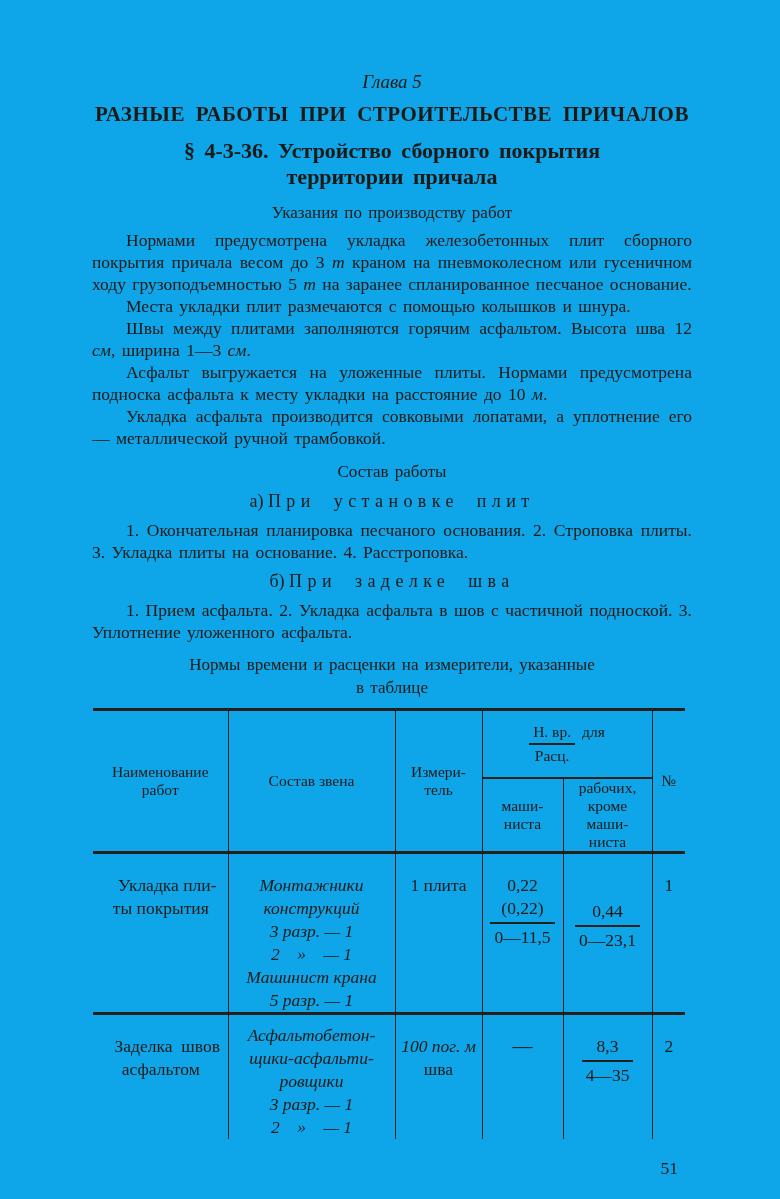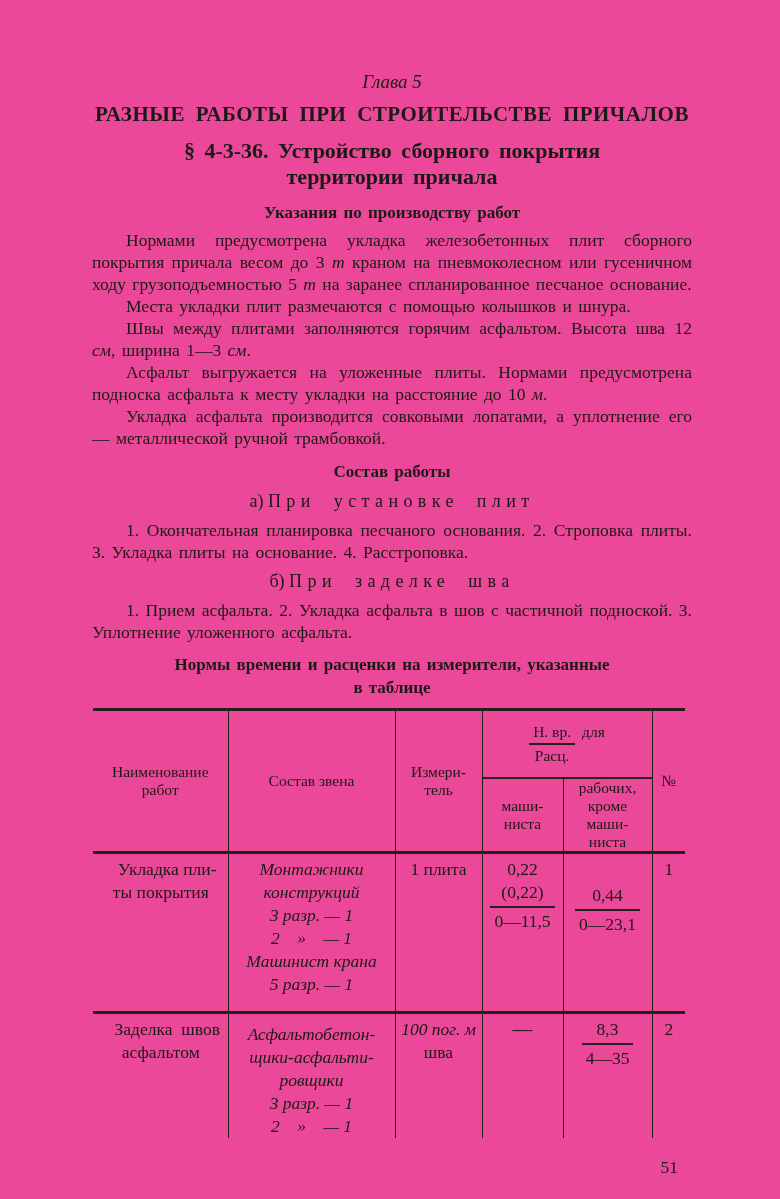--- a/index.html
+++ b/index.html
@@ -1,21 +1,21 @@
 <!DOCTYPE html>
 <html><head>
 <meta charset="utf-8">
 <style>
   * { margin: 0; padding: 0; box-sizing: border-box; }
   html, body { background: #e8e6e1; }
   .page {
     position: relative;
     width: 780px;
     height: 1199px;
-    background: #ec4899;
+    background: #0ea5e9;
     color: #1c1a17;
     font-family: "Liberation Serif", "DejaVu Serif", serif;
     overflow: hidden;
     margin: 0 auto;
   }
   .content {
     position: absolute;
     left: 92px;
     top: 0;
     width: 600px;
@@ -44,21 +44,21 @@
     line-height: 26px;
     font-weight: 700;
     word-spacing: 4px;
     margin-top: 10px;
     margin-bottom: 12px;
   }
   h3.subhead {
     text-align: center;
     font-size: 17px;
     line-height: 22px;
-    font-weight: 700;
+    font-weight: 400;
     word-spacing: 2px;
     margin-bottom: 5px;
   }
   p.body-p {
     font-size: 17.5px;
     line-height: 22px;
     text-align: justify;
     text-indent: 34px;
     word-spacing: 2px;
   }
@@ -95,21 +95,21 @@
   .ml { white-space: pre-line; }
   .band-inner { display: inline-flex; gap: 7px; font-size: 15.5px; }
   .frac { display: inline-block; text-align: center; }
   .frac .num { display: block; padding: 0 4px 2px; white-space: pre-line; }
   .frac .den { display: block; border-top: 2px solid #23201c; padding: 2px 4px 0; }
 
   tr.datarow td {
     font-size: 17.5px;
     line-height: 23px;
     vertical-align: top;
-    padding-top: 4px;
+    padding-top: 20px;
   }
   tr.row1 td { height: 160px; border-bottom: 3px solid #23201c; }
   tr.row2 td { height: 126px; }
   td.cell-work {
     text-align: left;
     text-indent: 13px;
     padding-left: 3px;
     padding-right: 2px;
     white-space: pre-line;
   }

